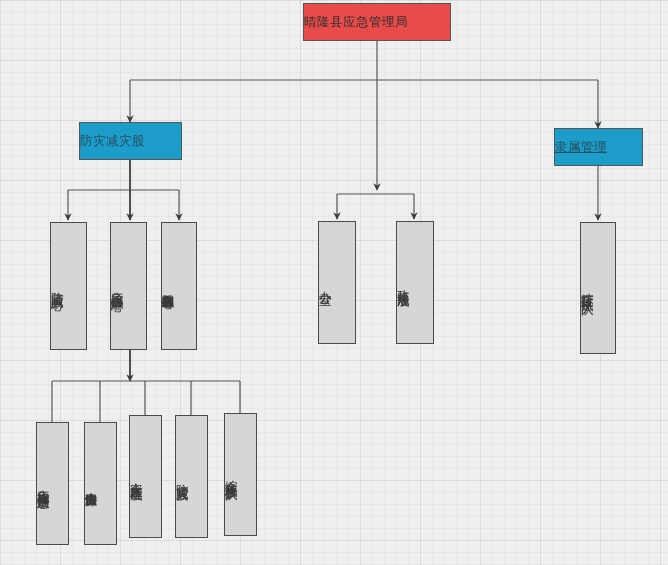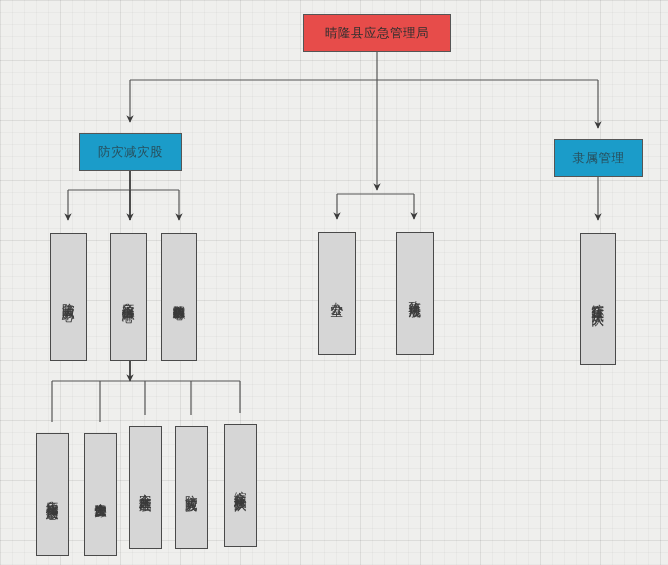--- a/index.html
+++ b/index.html
@@ -33,25 +33,24 @@
     top: 0;
     width: 668px;
     height: 565px;
     pointer-events: none;
   }
   .node {
     position: absolute;
     box-sizing: border-box;
     display: flex;
     align-items: center;
-    justify-content: center;
+    justify-content: flex-start;
     text-align: center;
     border: 1px solid #4d4d4d;
     box-shadow: 0 0 0 0 rgba(0,0,0,0);
-    margin-top: 11px;
   }
   .node.root {
     background: #e74c4a;
     border: 1px solid #555555;
     color: #2f2f2f;
     font-size: 12.5px;
     letter-spacing: 0.5px;
   }
   .node.blue {
     background: #1b9cc9;
@@ -128,21 +127,21 @@
   </svg>
 
   <div class="node root" style="left:303px; top:3px; width:148px; height:38px;">
     <span class="hlabel">晴隆县应急管理局</span>
   </div>
 
   <div class="node blue" style="left:79px; top:122px; width:103px; height:38px;">
     <span class="hlabel">防灾减灾股</span>
   </div>
 
-  <div class="node blue" style="left:554px; top:128px; width:89px; height:38px;">
+  <div class="node blue" style="left:554px; top:128px; width:89px; height:38px;text-decoration:underline;">
     <span class="hlabel">隶属管理</span>
   </div>
 
   <div class="node gray" style="left:50px; top:222px; width:37px; height:128px;">
     <span class="vlabel">防震减灾中心</span>
   </div>
 
   <div class="node gray" style="left:110px; top:222px; width:37px; height:128px;">
     <span class="vlabel">应急综合保障中心</span>
   </div>

